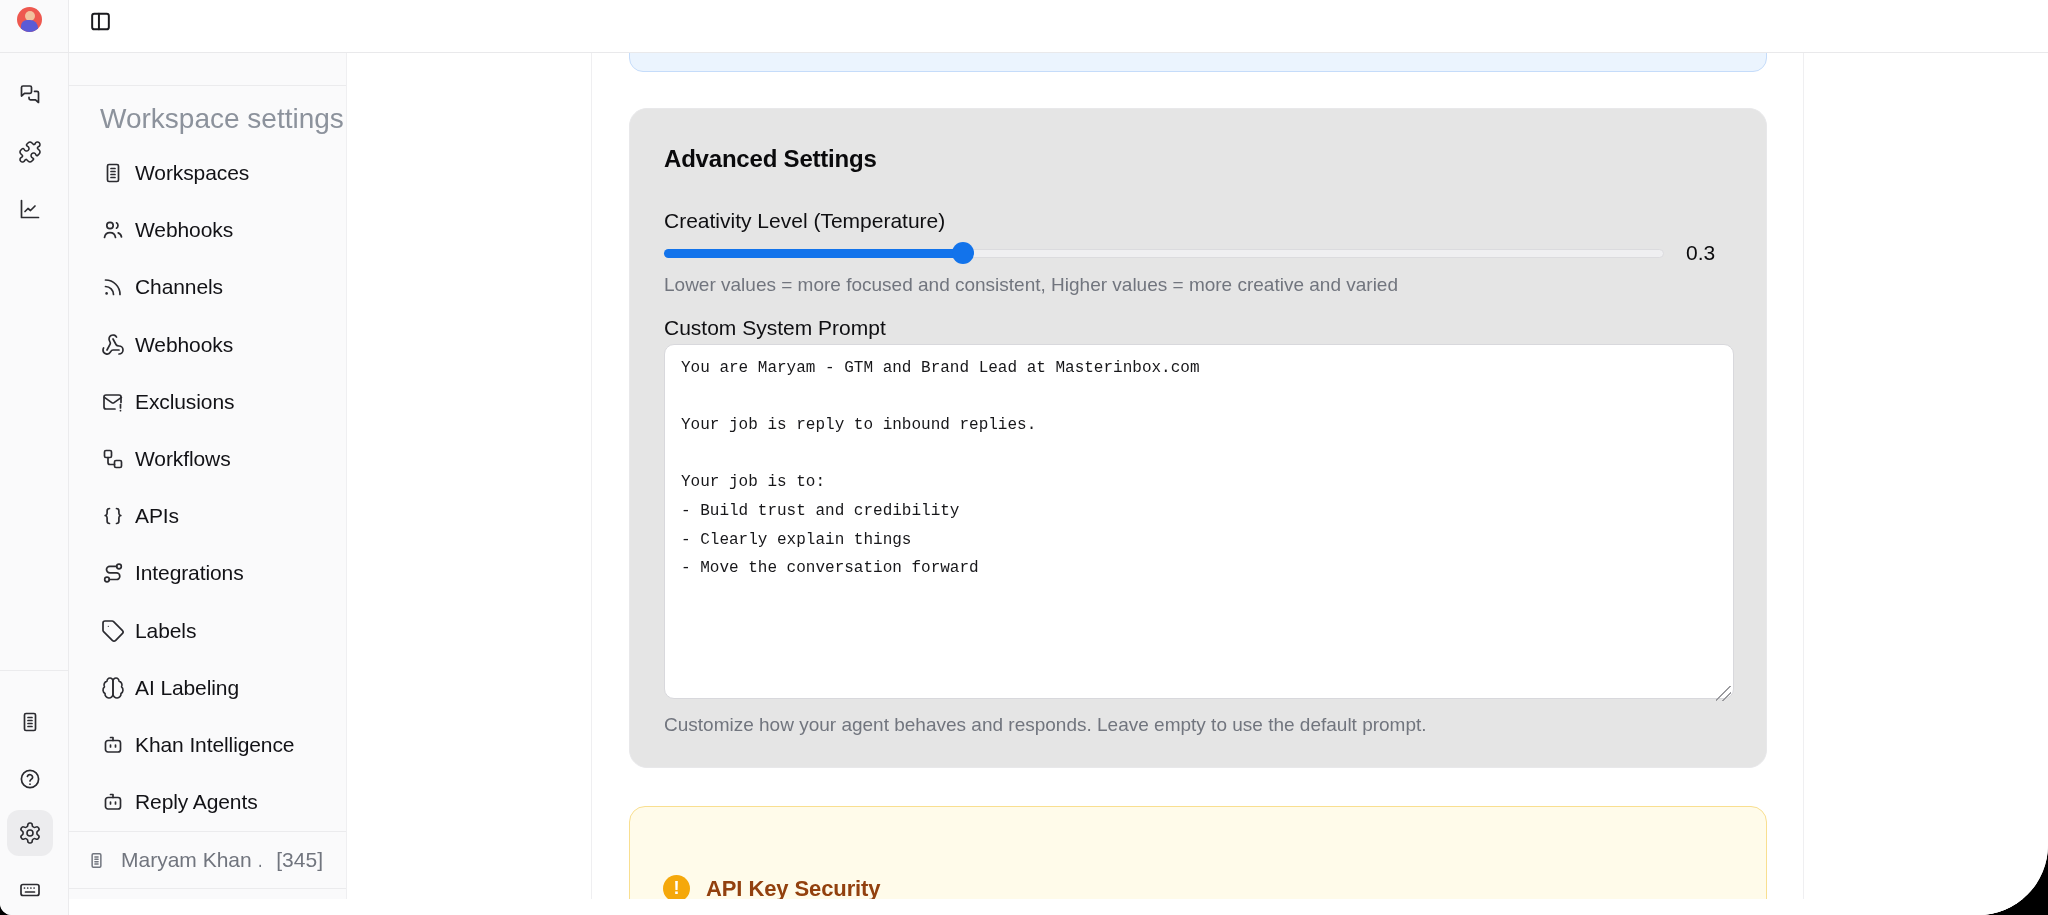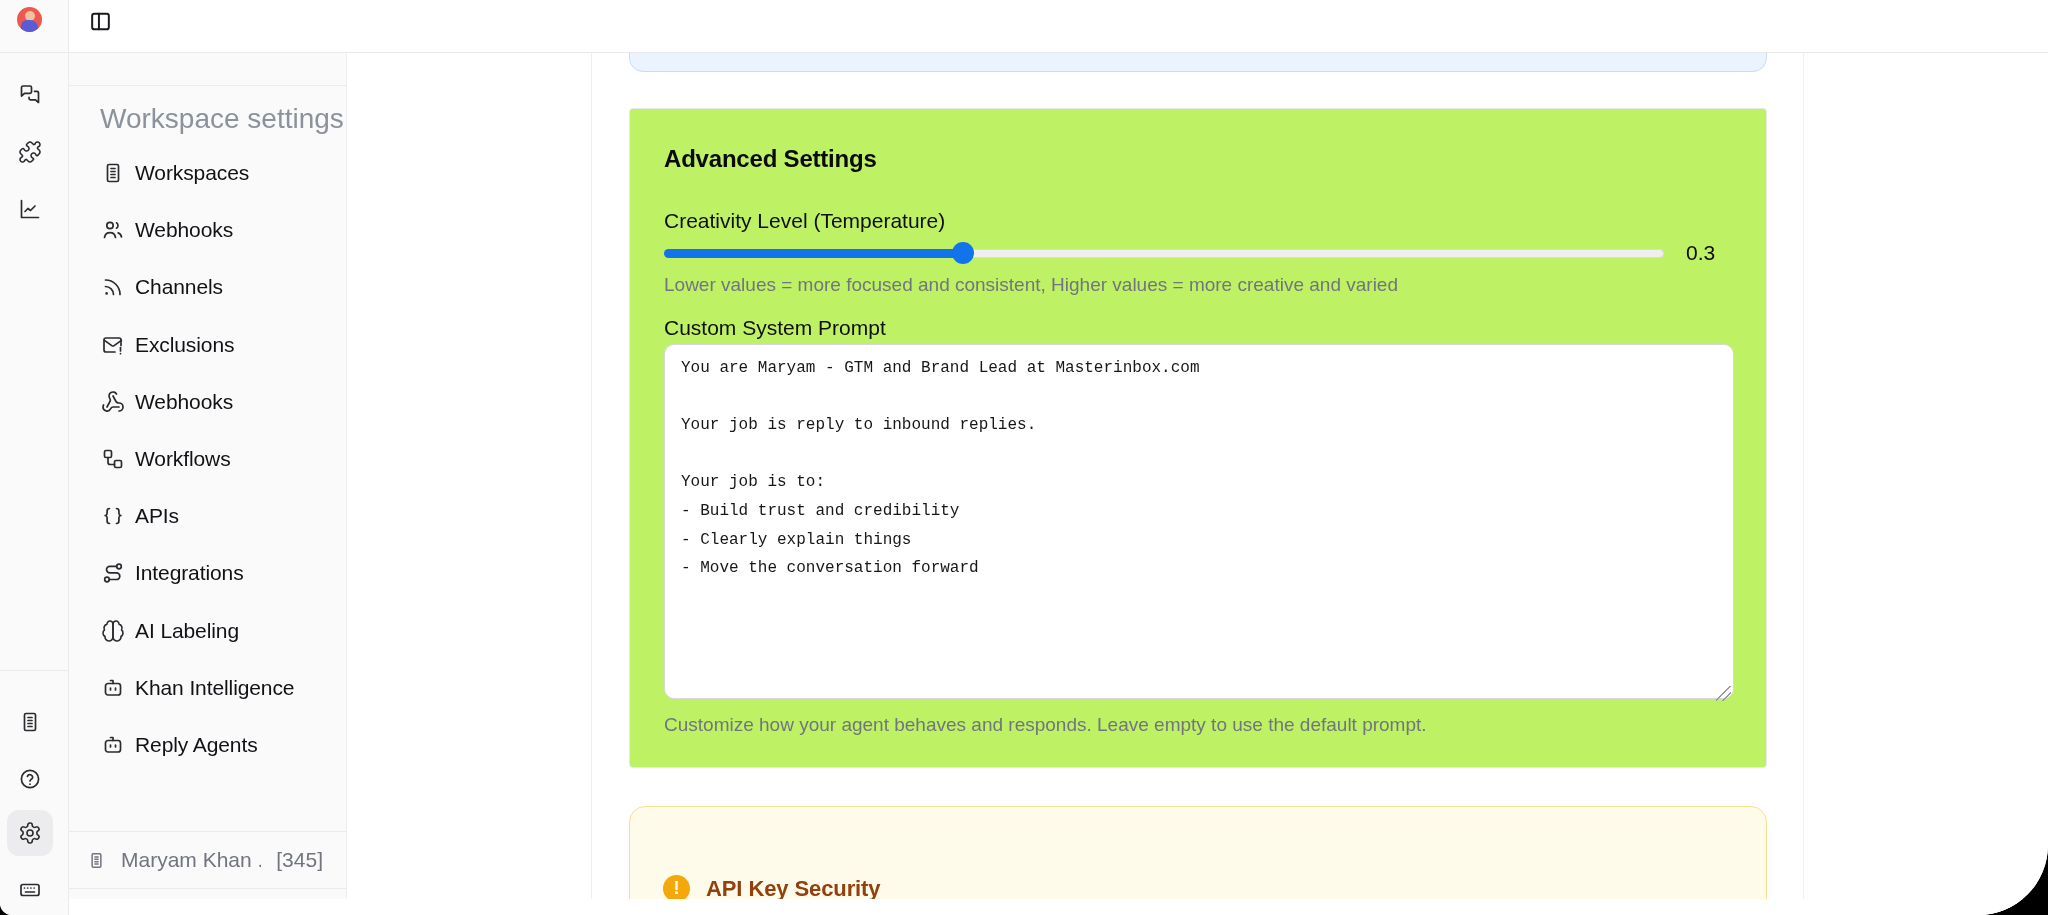--- a/index.html
+++ b/index.html
@@ -53,21 +53,21 @@
   
   .main { position:absolute; left:347px; top:53px; width:1701px; height:862px;
           background:#fff; overflow:hidden; z-index:1; }
   .vline { position:absolute; top:0; height:846px; width:1px; background:#EFEFF1; }
   .vline.l { left:244px; } .vline.r { left:1456px; }
 
   .banner { position:absolute; left:282px; top:-41px; width:1138px; height:60px;
             background:#EBF4FE; border:1.5px solid #C5DCFA; border-radius:14px; }
 
   .card { position:absolute; left:282px; top:55px; width:1138px; height:660px;
-          background:#bef264; border:1px solid #E8E8EA; border-radius:4px; }
+          background:#e5e5e5; border:1px solid #E8E8EA; border-radius:18px; }
   .card-title { position:absolute; top:36px; left:34px; font-size:24px; font-weight:700;
                 color:#0A0A0C; letter-spacing:-0.2px; }
   .f-label { position:absolute; left:34px; font-size:21px; font-weight:500; color:#0F0F12; }
   .f-label.l1 { top:100px; } .f-label.l2 { top:207px; }
   .slider-row { position:absolute; top:133px; left:34px; right:34px; height:22px;
                 display:flex; align-items:center; }
   .track { position:relative; flex:1; height:9px; background:#EFEFF1;
            border:1px solid #DBDBDE; border-radius:6px; cursor:pointer; }
   .fill { position:absolute; left:-1px; top:-1px; bottom:-1px; background:#1273EB;
           border-radius:6px; }
@@ -195,41 +195,41 @@
               <path d="M4.5 11.5a8 8 0 0 1 8 8"></path>
               <path d="M4.5 5a14.5 14.5 0 0 1 14.5 14.5"></path>
               <circle cx="5.6" cy="18.4" r="1.3" fill="currentColor" stroke="none"></circle>
             </svg>
           </span>
         <span class="lbl">Channels</span>
       </div>
       <div class="sb-item">
         <span class="ic">
             <svg width="24" height="24" viewBox="0 0 24 24" fill="none" stroke="currentColor" stroke-width="1.7" stroke-linecap="round" stroke-linejoin="round">
+              <path d="M18 16.98h-5.99c-1.1 0-1.95.94-2.48 1.9A4 4 0 0 1 2 17c.01-.7.2-1.4.57-2"></path>
+              <path d="m6 17 3.13-5.78c.53-.97.1-2.18-.5-3.1a4 4 0 1 1 6.89-4.06"></path>
+              <path d="m12 6 3.13 5.73C15.66 12.7 16.9 13 18 13a4 4 0 0 1 0 8"></path>
+            </svg>
+          </span>
+        <span class="lbl">Webhooks</span>
+      </div>
+      <div class="sb-item">
+        <span class="ic">
+            <svg width="24" height="24" viewBox="0 0 24 24" fill="none" stroke="currentColor" stroke-width="1.7" stroke-linecap="round" stroke-linejoin="round">
               <path d="M20 12.5V7a2 2 0 0 0-2-2H5a2 2 0 0 0-2 2v10a2 2 0 0 0 2 2h9"></path>
               <path d="m3.4 7.4 7.4 5.2a2 2 0 0 0 2.3 0l7.3-5.2"></path>
               <path d="M19.5 14.5v3.5"></path>
               <path d="M19.5 20.6v.1"></path>
             </svg>
           </span>
         <span class="lbl">Exclusions</span>
       </div>
       <div class="sb-item">
         <span class="ic">
             <svg width="24" height="24" viewBox="0 0 24 24" fill="none" stroke="currentColor" stroke-width="1.7" stroke-linecap="round" stroke-linejoin="round">
-              <path d="M18 16.98h-5.99c-1.1 0-1.95.94-2.48 1.9A4 4 0 0 1 2 17c.01-.7.2-1.4.57-2"></path>
-              <path d="m6 17 3.13-5.78c.53-.97.1-2.18-.5-3.1a4 4 0 1 1 6.89-4.06"></path>
-              <path d="m12 6 3.13 5.73C15.66 12.7 16.9 13 18 13a4 4 0 0 1 0 8"></path>
-            </svg>
-          </span>
-        <span class="lbl">Webhooks</span>
-      </div>
-      <div class="sb-item">
-        <span class="ic">
-            <svg width="24" height="24" viewBox="0 0 24 24" fill="none" stroke="currentColor" stroke-width="1.7" stroke-linecap="round" stroke-linejoin="round">
               <rect x="3.5" y="3.5" width="7" height="7" rx="1.5"></rect>
               <path d="M7 10.5v5a2 2 0 0 0 2 2h4.5"></path>
               <rect x="13.5" y="13.5" width="7" height="7" rx="1.5"></rect>
             </svg>
           </span>
         <span class="lbl">Workflows</span>
       </div>
       <div class="sb-item">
         <span class="ic">
             <svg width="24" height="24" viewBox="0 0 24 24" fill="none" stroke="currentColor" stroke-width="1.7" stroke-linecap="round" stroke-linejoin="round">
@@ -241,20 +241,29 @@
       </div>
       <div class="sb-item">
         <span class="ic">
             <svg width="24" height="24" viewBox="0 0 24 24" fill="none" stroke="currentColor" stroke-width="1.7" stroke-linecap="round" stroke-linejoin="round">
               <circle cx="6" cy="18.5" r="2.3"></circle>
               <circle cx="18" cy="5.5" r="2.3"></circle>
               <path d="M8.3 18.5h7.2a3.3 3.3 0 0 0 0-6.6H8.8a3.3 3.3 0 0 1 0-6.6h6.9"></path>
             </svg>
           </span>
         <span class="lbl">Integrations</span>
+      </div>
+      <div class="sb-item">
+        <span class="ic">
+            <svg width="24" height="24" viewBox="0 0 24 24" fill="none" stroke="currentColor" stroke-width="1.7" stroke-linecap="round" stroke-linejoin="round">
+              <path d="M12.586 2.586A2 2 0 0 0 11.172 2H4a2 2 0 0 0-2 2v7.172a2 2 0 0 0 .586 1.414l8.704 8.704a2.426 2.426 0 0 0 3.42 0l6.58-6.58a2.426 2.426 0 0 0 0-3.42z"></path>
+              <circle cx="7.3" cy="7.3" r=".6" fill="currentColor" stroke="none"></circle>
+            </svg>
+          </span>
+        <span class="lbl">Labels</span>
       </div>
       <div class="sb-item">
         <span class="ic">
             <svg width="24" height="24" viewBox="0 0 24 24" fill="none" stroke="currentColor" stroke-width="1.6" stroke-linecap="round" stroke-linejoin="round">
               <path d="M12 5a3 3 0 1 0-5.997.125 4 4 0 0 0-2.526 5.77 4 4 0 0 0 .556 6.588A4 4 0 1 0 12 18Z"></path>
               <path d="M12 5a3 3 0 1 1 5.997.125 4 4 0 0 1 2.526 5.77 4 4 0 0 1-.556 6.588A4 4 0 1 1 12 18Z"></path>
             </svg>
           </span>
         <span class="lbl">AI Labeling</span>
       </div>

